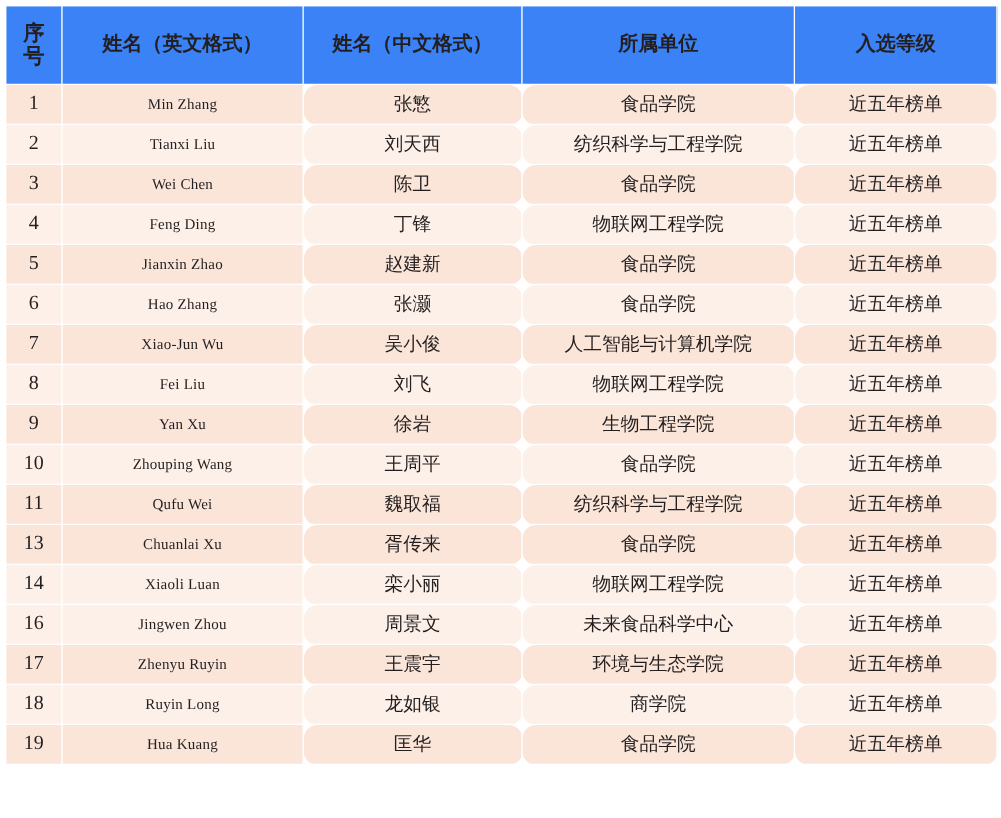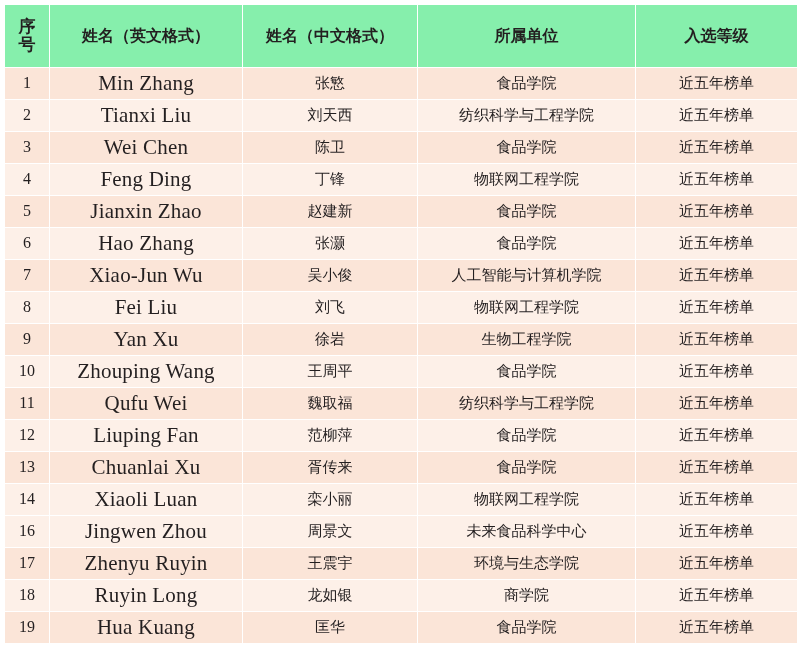--- a/index.html
+++ b/index.html
@@ -32,21 +32,21 @@
   table.roster th, table.roster td {
     border: 1px solid #ffffff;
     text-align: center;
     vertical-align: middle;
     font-size: 16px;
     color: #231f20;
     padding: 0;
     line-height: 1.15;
   }
   thead th {
-    background: #86efac;
+    background: #3b82f6;
     color: #ffffff;
     font-weight: bold;
     height: 62px;
     font-size: 17px;
     font-family: Liberation Sans, sans-serif;
     border: 1px solid #ffffff;
   }
   thead th.seq-head {
     font-size: 17px;
     line-height: 1.05;
@@ -61,26 +61,27 @@
   }
   tbody tr.alt td {
     background: #fdf0e8;
   }
   tbody td.idx {
     font-family: "Liberation Serif", serif;
     font-size: 16px;
   }
   tbody td.en {
     font-family: "Liberation Serif", serif;
-    font-size: 21px;
+    font-size: 12px;
     letter-spacing: 0.2px;
   }
   tbody td.cn, tbody td.unit, tbody td.level {
-    font-family: Liberation Serif, serif;
+    font-family: Liberation Sans, sans-serif;
     font-size: 15px;
+    border-radius: 11px;
   }
   tbody td.level {
     font-size: 15px;
     margin-top: 24px;
   }
   .seq-head-inner {
     display: block;
     width: 1em;
     margin: 0 auto;
     line-height: 1.05;
@@ -180,27 +181,20 @@
           <td class="unit">食品学院</td>
           <td class="level">近五年榜单</td>
         </tr>
         <tr>
           <td class="idx">11</td>
           <td class="en">Qufu Wei</td>
           <td class="cn">魏取福</td>
           <td class="unit">纺织科学与工程学院</td>
           <td class="level">近五年榜单</td>
         </tr>
-        <tr class="alt">
-          <td class="idx">12</td>
-          <td class="en">Liuping Fan</td>
-          <td class="cn">范柳萍</td>
-          <td class="unit">食品学院</td>
-          <td class="level">近五年榜单</td>
-        </tr>
         <tr>
           <td class="idx">13</td>
           <td class="en">Chuanlai Xu</td>
           <td class="cn">胥传来</td>
           <td class="unit">食品学院</td>
           <td class="level">近五年榜单</td>
         </tr>
         <tr class="alt">
           <td class="idx">14</td>
           <td class="en">Xiaoli Luan</td>

